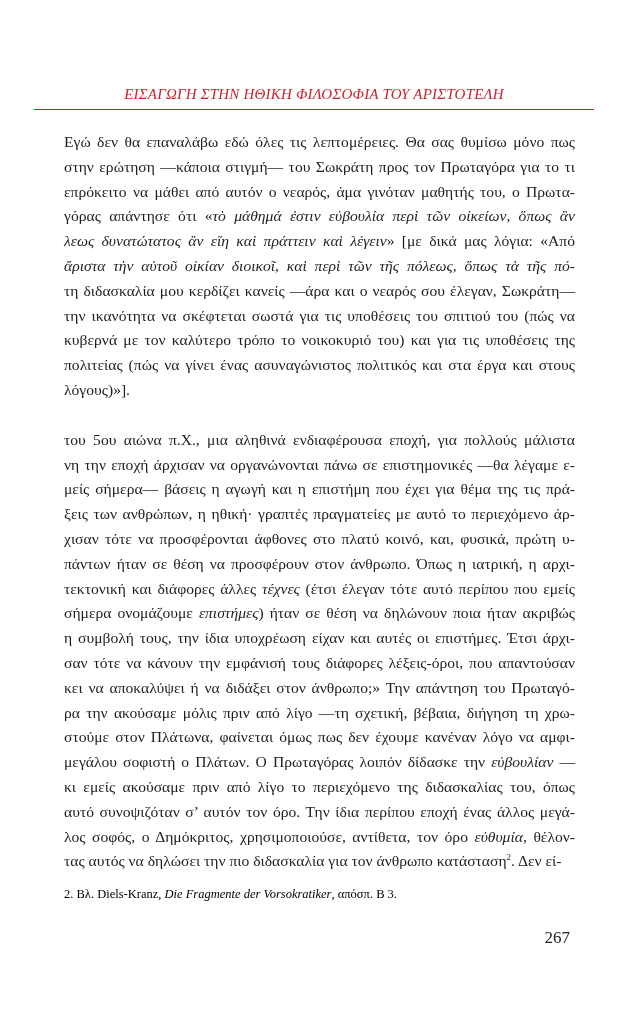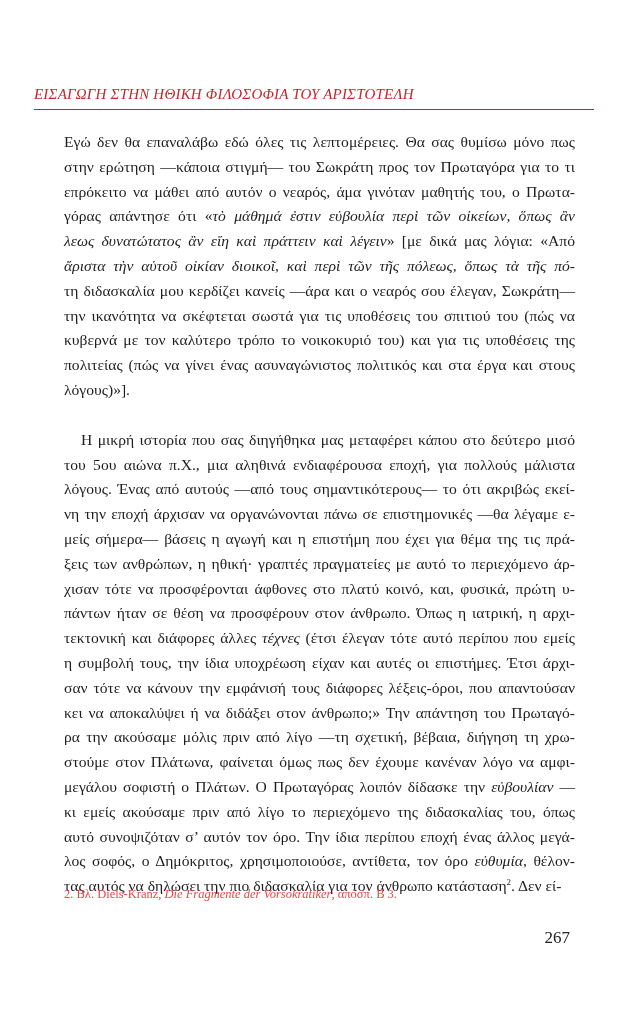--- a/index.html
+++ b/index.html
@@ -1,42 +1,42 @@
 <!DOCTYPE html>
 <html><head>
 <meta charset="utf-8">
 <style>
   html, body { margin: 0; padding: 0; }
   body {
     width: 628px; height: 1024px; background: #ffffff; position: relative; overflow: hidden;
     font-family: "Liberation Serif", "DejaVu Serif", serif; color: #1e1e1e;
   }
   .running-head {
-    position: absolute; left: 34px; top: 86px; width: 560px; 
+    position: absolute; left: 34px; top: 86px; width: 560px; text-align: center;
     font-style: italic; font-size: 15px; letter-spacing: 0.2px; color: #c8242b; font-family: Liberation Serif, serif;
   }
   .head-rule {
     position: absolute; left: 34px; top: 109px; width: 560px; height: 0;
     border-top: 1.3px solid #c8242b;
   }
   .body-text {
     position: absolute; left: 64px; top: 130px; width: 511px;
     font-size: 15.6px; line-height: 24.8px;
   }
   .line {
     display: block; white-space: nowrap; text-align: justify; text-align-last: justify;
     height: 24.8px; overflow: visible;
   }
   .line.last { text-align-last: left; }
   .line.indent { padding-left: 17px; }
   .gap { display: block; height: 25px; }
   .it { font-style: italic; }
   sup { font-size: 9px; line-height: 0; vertical-align: 6px; }
   .footnote {
-    position: absolute; left: 64px; top: 887px; font-size: 12.5px; color: #ef4444;
+    position: absolute; left: 64px; top: 887px; font-size: 12.5px; color: #000000;
   }
   .page-number {
     position: absolute; right: 58px; top: 928px; font-size: 17px; color: #222;
   }
 </style>
 </head>
 <body>
 
 <div class="running-head">ΕΙΣΑΓΩΓΗ ΣΤΗΝ ΗΘΙΚΗ ΦΙΛΟΣΟΦΙΑ ΤΟΥ ΑΡΙΣΤΟΤΕΛΗ</div>
 <div class="head-rule"></div>
@@ -50,29 +50,28 @@
       <span class="line"><span class="it">λεως δυνατώτατος ἂν εἴη καὶ πράττειν καὶ λέγειν</span><span>» [με δικά μας λόγια: «Από</span></span>
       <span class="line"><span class="it">ἄριστα τὴν αὑτοῦ οἰκίαν διοικοῖ, καὶ περὶ τῶν τῆς πόλεως, ὅπως τὰ τῆς πό-</span></span>
       <span class="line"><span>τη διδασκαλία μου κερδίζει κανείς —άρα και ο νεαρός σου έλεγαν, Σωκράτη—</span></span>
       <span class="line"><span>την ικανότητα να σκέφτεται σωστά για τις υποθέσεις του σπιτιού του (πώς να</span></span>
       <span class="line"><span>κυβερνά με τον καλύτερο τρόπο το νοικοκυριό του) και για τις υποθέσεις της</span></span>
       <span class="line"><span>πολιτείας (πώς να γίνει ένας ασυναγώνιστος πολιτικός και στα έργα και στους</span></span>
       <span class="line last"><span>λόγους)»].</span></span>
     </div>
   <span class="gap"></span>
   <div id="p2">
-      <span class="line indent"><span>Η μικρή ιστορία που σας διηγήθηκα μας μεταφέρει κάπου στο δεύτερο μισό</span></span>
       <span class="line"><span>του 5ου αιώνα π.Χ., μια αληθινά ενδιαφέρουσα εποχή, για πολλούς μάλιστα</span></span>
-      <span class="line"><span>λόγους. Ένας από αυτούς —από τους σημαντικότερους— το ότι ακριβώς εκεί-</span></span>
       <span class="line"><span>νη την εποχή άρχισαν να οργανώνονται πάνω σε επιστημονικές —θα λέγαμε ε-</span></span>
       <span class="line"><span>μείς σήμερα— βάσεις η αγωγή και η επιστήμη που έχει για θέμα της τις πρά-</span></span>
       <span class="line"><span>ξεις των ανθρώπων, η ηθική· γραπτές πραγματείες με αυτό το περιεχόμενο άρ-</span></span>
       <span class="line"><span>χισαν τότε να προσφέρονται άφθονες στο πλατύ κοινό, και, φυσικά, πρώτη υ-</span></span>
       <span class="line"><span>πάντων ήταν σε θέση να προσφέρουν στον άνθρωπο. Όπως η ιατρική, η αρχι-</span></span>
       <span class="line"><span>τεκτονική και διάφορες άλλες </span><span class="it">τέχνες</span><span> (έτσι έλεγαν τότε αυτό περίπου που εμείς</span></span>
+      <span class="line"><span>σήμερα ονομάζουμε </span><span class="it">επιστήμες</span><span>) ήταν σε θέση να δηλώνουν ποια ήταν ακριβώς</span></span>
       <span class="line"><span>η συμβολή τους, την ίδια υποχρέωση είχαν και αυτές οι επιστήμες. Έτσι άρχι-</span></span>
       <span class="line"><span>σαν τότε να κάνουν την εμφάνισή τους διάφορες λέξεις-όροι, που απαντούσαν</span></span>
       <span class="line"><span>κει να αποκαλύψει ή να διδάξει στον άνθρωπο;» Την απάντηση του Πρωταγό-</span></span>
       <span class="line"><span>ρα την ακούσαμε μόλις πριν από λίγο —τη σχετική, βέβαια, διήγηση τη χρω-</span></span>
       <span class="line"><span>στούμε στον Πλάτωνα, φαίνεται όμως πως δεν έχουμε κανέναν λόγο να αμφι-</span></span>
       <span class="line"><span>μεγάλου σοφιστή ο Πλάτων. Ο Πρωταγόρας λοιπόν δίδασκε την </span><span class="it">εὐβουλίαν</span><span> —</span></span>
       <span class="line"><span>κι εμείς ακούσαμε πριν από λίγο το περιεχόμενο της διδασκαλίας του, όπως</span></span>
       <span class="line"><span>αυτό συνοψιζόταν σ’ αυτόν τον όρο. Την ίδια περίπου εποχή ένας άλλος μεγά-</span></span>
       <span class="line"><span>λος σοφός, ο Δημόκριτος, χρησιμοποιούσε, αντίθετα, τον όρο </span><span class="it">εὐθυμία</span><span>, θέλον-</span></span>
       <span class="line last"><span>τας αυτός να δηλώσει την πιο διδασκαλία για τον άνθρωπο κατάσταση</span><sup>2</sup><span>. Δεν εί-</span></span>

